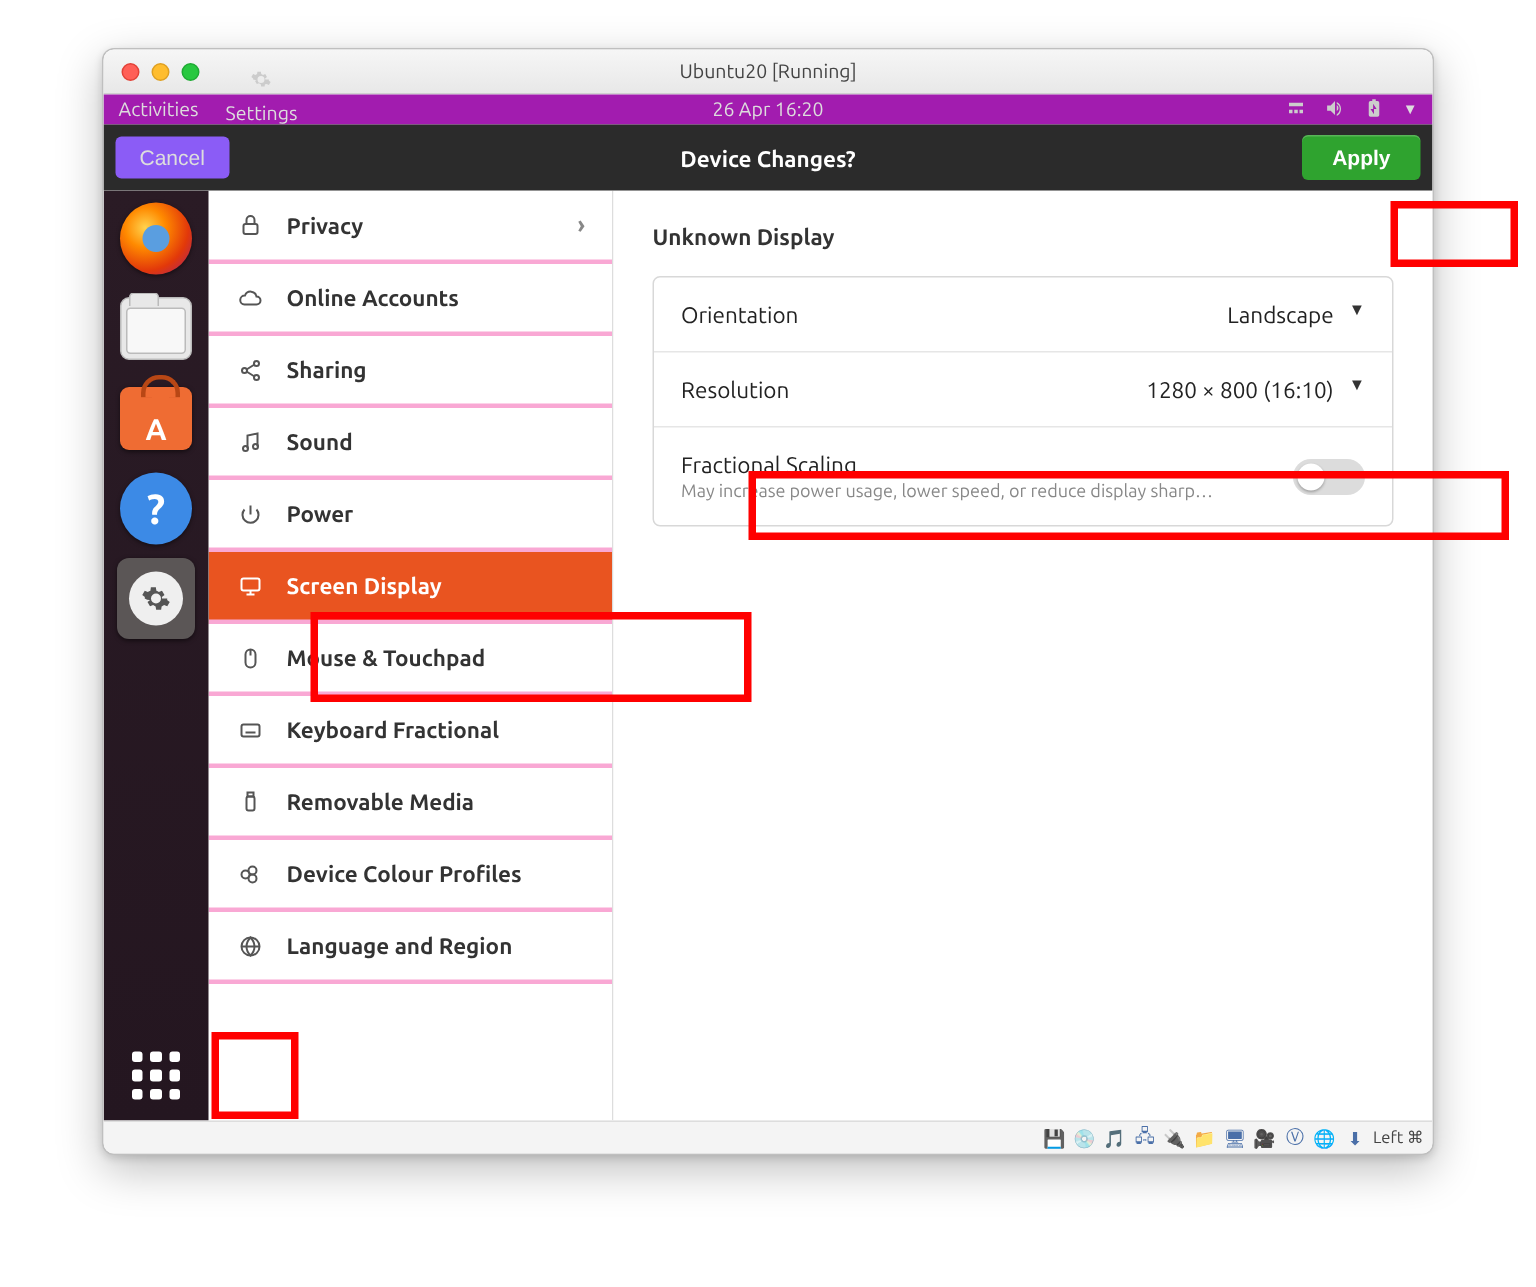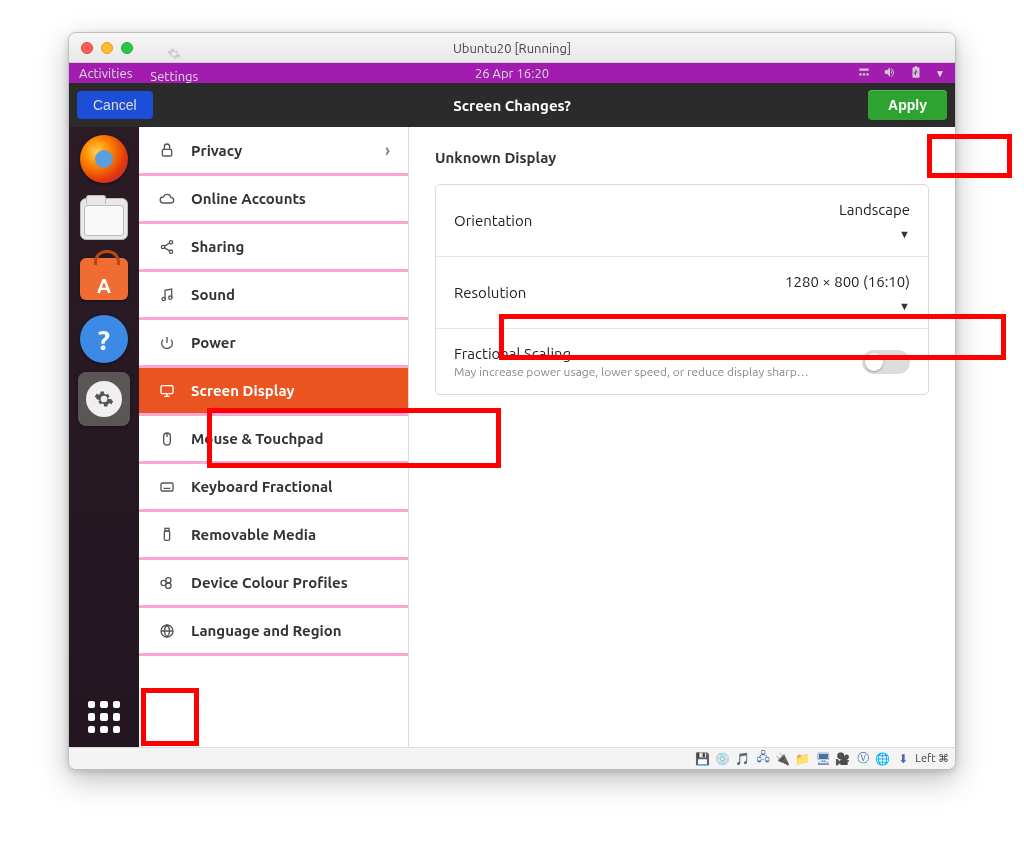--- a/index.html
+++ b/index.html
@@ -60,21 +60,21 @@
   .apply-bar {
     height: 44px;
     background: #2b2b2b;
     display:flex;
     align-items:center;
     color:#fff;
     padding: 0 8px;
     position:relative;
   }
   .cancel-btn{
-    background:#1d4ed8;color:#ddd;border:none;border-radius:4px;
+    background:#8b5cf6;color:#ddd;border:none;border-radius:4px;
     padding:6px 16px;font-size:14px;cursor:pointer;
   }
   .apply-title{position:absolute;left:0;right:0;text-align:center;font-weight:600;font-size:15px;color:#fff;}
   .apply-btn{
     margin-left:auto;background:#2fa32f;color:#fff;border:none;border-radius:4px;
     padding:7px 20px;font-size:14px;font-weight:600;cursor:pointer;
     box-shadow: inset 0 1px 0 rgba(255,255,255,0.2);
   }
   
   .main{flex:1;display:flex;overflow:hidden;}
@@ -114,21 +114,21 @@
   .sidebar-item.selected{background:#e95420;color:#fff;}
   .sidebar-item.selected .icon-slot{color:#fff;}
   .sidebar-item .chev{margin-left:auto;color:#888;font-size:16px;}
   
   .content{flex:1;padding:22px 26px;background:#fff;overflow:auto;}
   .section-title{font-weight:700;color:#333;font-size:15px;margin-bottom:18px;}
   .panel{border:1px solid #d8d8d8;border-radius:5px;margin-bottom:6px;}
   .row{display:flex;align-items:center;padding:16px 18px;gap:12px;}
   .row + .row{border-top:1px solid #e6e6e6;}
   .row .label{font-size:15px;color:#222;}
-  .row .value{margin-left:auto;font-size:15px;color:#222;display:flex;align-items:flex-end;gap:10px;flex-direction:column;}
+  .row .value{margin-left:auto;font-size:15px;color:#222;display:flex;align-items:flex-start;gap:10px;}
   .dd-arrow{font-size:11px;color:#333;}
   .sub{font-size:12px;color:#888;margin-top:3px;}
   .toggle{margin-left:auto;width:48px;height:24px;border-radius:12px;background:#dcdcdc;position:relative;}
   .toggle:after{content:"";position:absolute;left:3px;top:3px;width:18px;height:18px;border-radius:50%;background:#fff;box-shadow:0 1px 2px rgba(0,0,0,.3);}
   
   .hl{position:absolute;border:5px solid #ff0000;pointer-events:none;z-index:50;}
   
   .vm-status{height:22px;background:#f4f4f4;display:flex;align-items:center;justify-content:flex-end;padding:0 6px;gap:4px;font-size:11px;color:#444;border-top:1px solid #ddd;}
   .vm-status .mini{width:16px;height:16px;display:flex;align-items:center;justify-content:center;font-size:12px;color:#4a6fa8;}
   .gi svg{width:14px;height:14px;fill:#ccc;}
@@ -177,21 +177,21 @@
         <svg viewBox="0 0 24 24">
             <path d="M16 4h-2V2h-4v2H8a2 2 0 00-2 2v14a2 2 0 002 2h8a2 2 0 002-2V6a2 2 0 00-2-2zm-4 15l-4-6h3V7l4 6h-3v6z"></path>
           </svg>
       </span>
       <span class="caret-down">▼</span>
     </div>
   </div>
 
   <div class="apply-bar">
     <button class="cancel-btn">Cancel</button>
-    <div class="apply-title">Screen Changes?</div>
+    <div class="apply-title">Device Changes?</div>
     <button class="apply-btn">Apply</button>
   </div>
 
   <div class="main">
 
     <div class="dock">
       <div class="dock-icon">
           <div class="firefox">
             <div class="firefox-inner"></div>
           </div>

